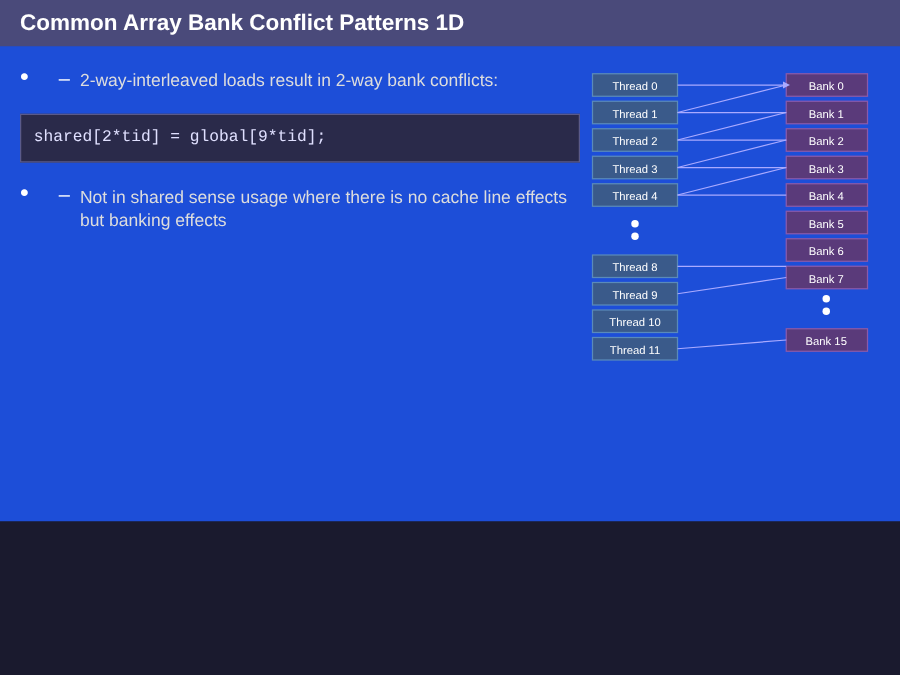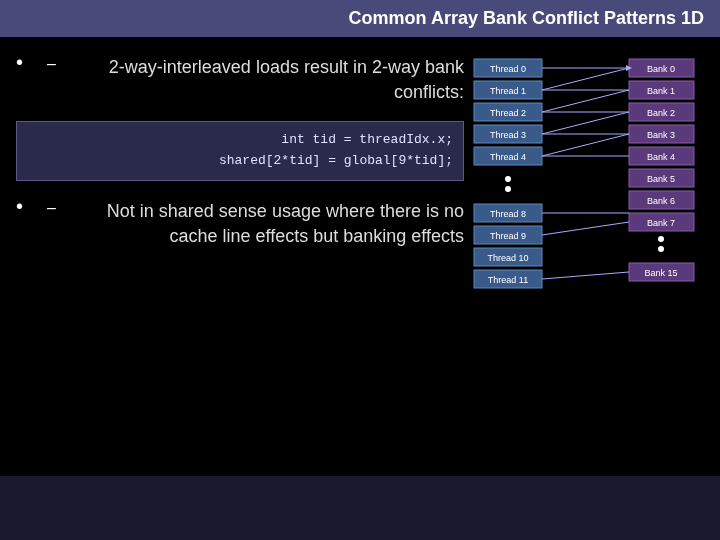--- a/index.html
+++ b/index.html
@@ -6,25 +6,24 @@
     body {
       width: 720px;
       height: 540px;
       font-family: Arial, sans-serif;
       background: #1a1a2e;
       color: #fff;
       overflow: hidden;
     }
     .slide {
       width: 720px;
-      height: 476px;
-      background: #000000;
+      height: 417px;
+      background: #1d4ed8;
       display: flex;
       flex-direction: column;
-      text-align: right;
     }
     .title-bar {
       background: #4a4a7a;
       padding: 8px 16px;
       font-size: 18px;
       font-weight: bold;
       color: #fff;
     }
     .content {
       display: flex;
@@ -58,21 +57,21 @@
       margin-top: 6px;
       margin-left: 16px;
       display: flex;
       gap: 8px;
     }
     .sub-dash {
       color: #fff;
       flex-shrink: 0;
     }
     .sub-text {
-      font-size: 18px;
+      font-size: 14px;
       color: #ddd;
       line-height: 1.4;
     }
     .code-block {
       background: #2a2a4a;
       border: 1px solid #5a5a8a;
       padding: 8px 10px;
       font-family: 'Courier New', monospace;
       font-size: 13px;
       color: #e0e0ff;
@@ -102,21 +101,20 @@
         <span class="bullet-dot">•</span>
         <div>
           <div class="sub-bullet">
             <span class="sub-dash">–</span>
             <span class="sub-text">2-way-interleaved loads result in 2-way bank conflicts:</span>
           </div>
         </div>
       </div>
 
       <div class="code-block">
-        <div>int tid = threadIdx.x;</div>
         <div>shared[2*tid] = global[9*tid];</div>
       </div>
 
       <div class="bullet-point">
         <span class="bullet-dot">•</span>
         <div>
           <div class="sub-bullet">
             <span class="sub-dash">–</span>
             <span class="sub-text">Not in shared sense usage where there is no cache line effects but banking effects</span>
           </div>

